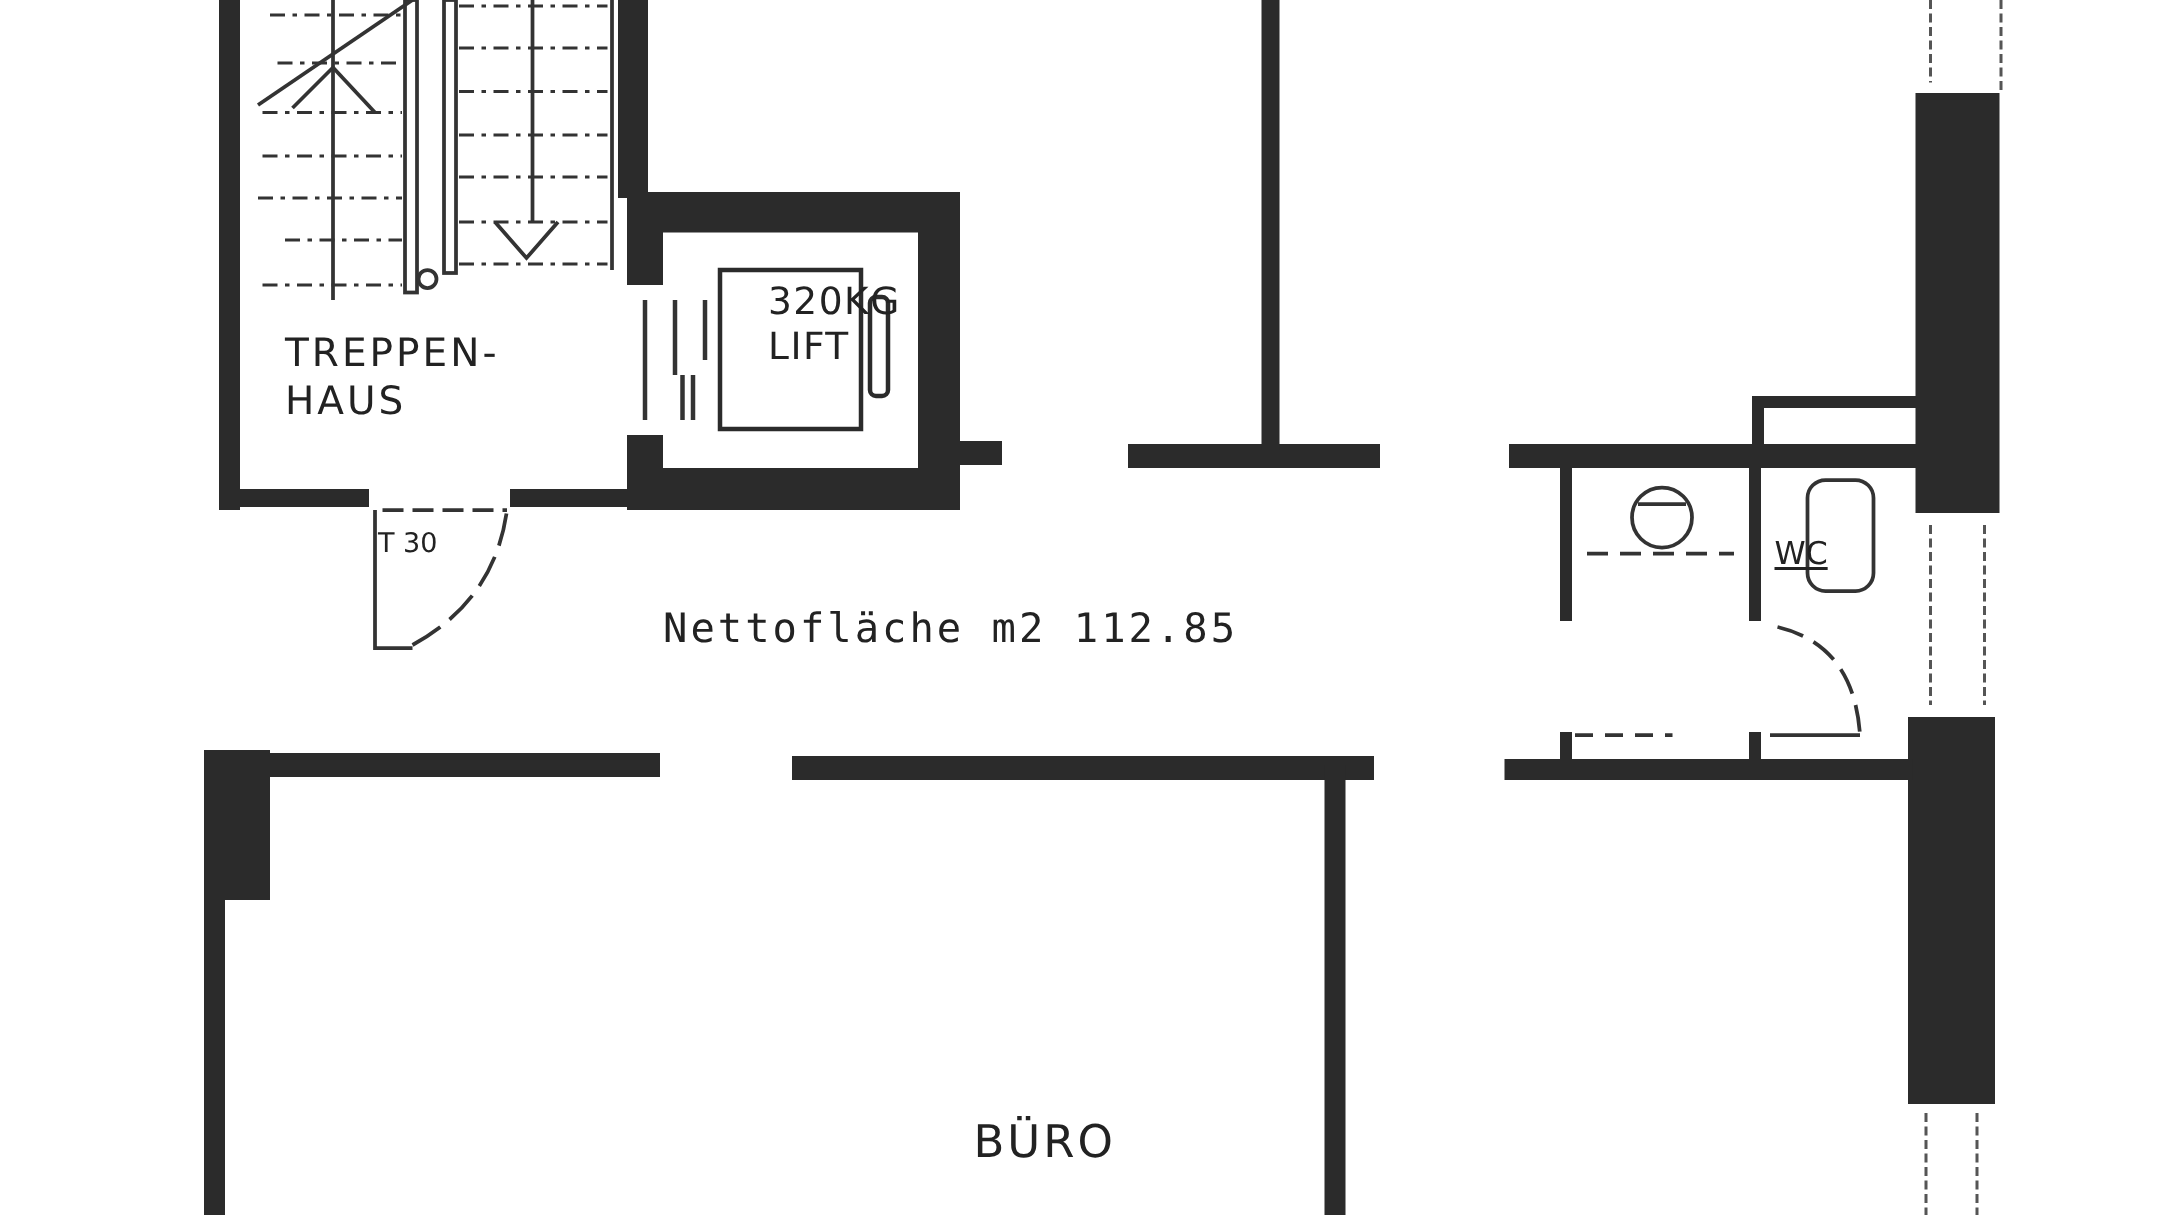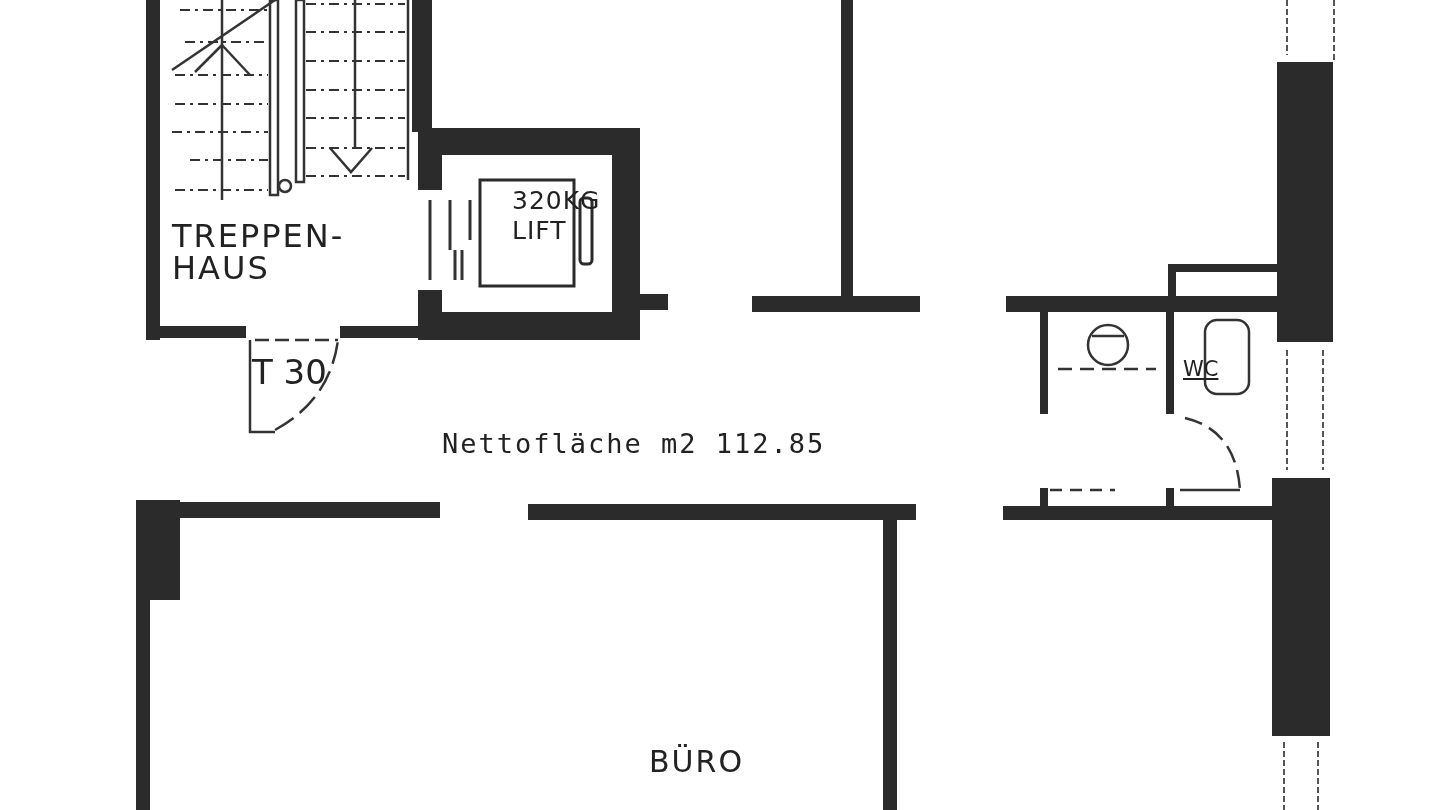--- a/index.html
+++ b/index.html
@@ -117,29 +117,29 @@
   <g stroke="#555" stroke-width="2" fill="none" stroke-dasharray="6 3">
     <line x1="1287" y1="0" x2="1287" y2="55"></line>
     <line x1="1334" y1="0" x2="1334" y2="60"></line>
     <line x1="1287" y1="350" x2="1287" y2="470"></line>
     <line x1="1323" y1="350" x2="1323" y2="470"></line>
     <line x1="1284" y1="742" x2="1284" y2="810"></line>
     <line x1="1318" y1="742" x2="1318" y2="810"></line>
   </g>
 </svg>
 
-<div class="lbl" style="left:172px; top:220px; font-size:32px; line-height:32px;">
+<div class="lbl" style="left:190px; top:220px; font-size:26px; line-height:32px;">
   <div>TREPPEN-</div>
   <div>HAUS</div>
 </div>
 
 <div class="lbl" style="left:484px; top:186px; font-size:25px; line-height:30px; letter-spacing:1px;margin-left:28px;">
   <div>320KG</div>
   <div>LIFT</div>
 </div>
 
-<div class="lbl" style="left:252px; top:352px; font-size:34px; letter-spacing:0;text-align:right;">T 30</div>
+<div class="lbl" style="left:252px; top:352px; font-size:18px; letter-spacing:0;text-align:right;">T 30</div>
 
-<div class="lbl mono" style="left:442px; top:428px; font-size:27px;">Nettofläche m2 112.85</div>
+<div class="lbl mono" style="left:442px; top:404px; font-size:27px;">Nettofläche m2 112.85</div>
 
 <div class="lbl" style="left:1183px; top:357px; font-size:21px; text-decoration:underline; letter-spacing:0;">WC</div>
 
 <div class="lbl" style="left:649px; top:744px; font-size:30px;">BÜRO</div>
 
 </body></html>

